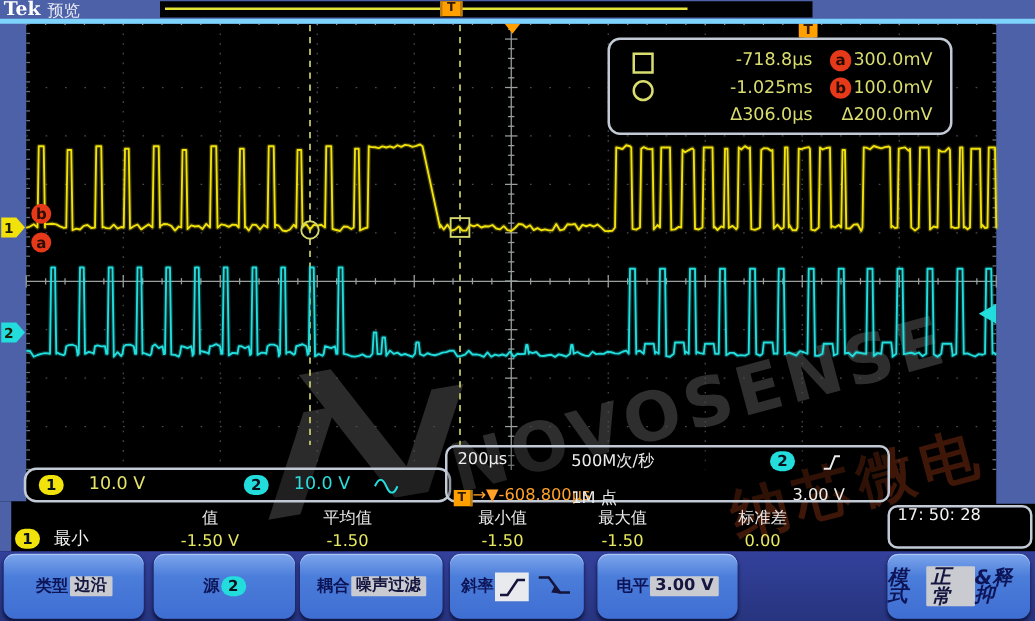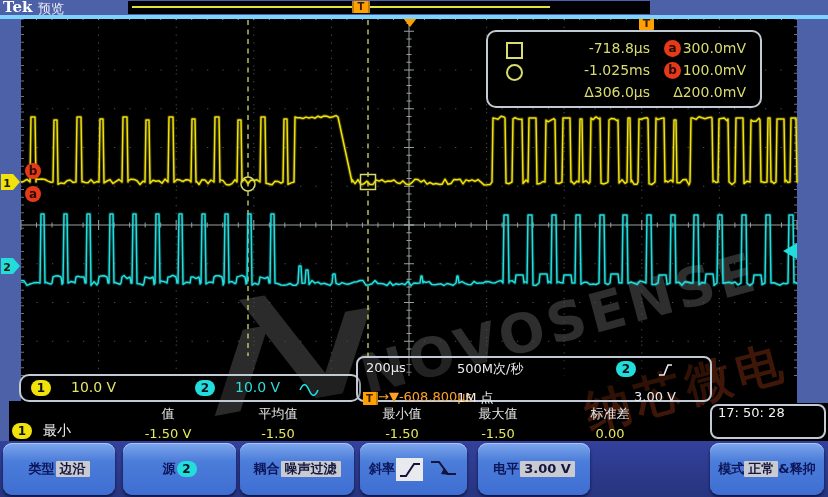--- a/index.html
+++ b/index.html
@@ -80,21 +80,21 @@
   .menurow{position:absolute;left:0;top:441px;width:828px;height:56px;z-index:5;
     background:linear-gradient(180deg,#33419c,#27347e);}
   .btn{position:absolute;top:2px;height:52px;border-radius:9px;box-sizing:border-box;
     background:linear-gradient(180deg,#7ea6ec,#4b7dda 35%,#3f6ed2);
     box-shadow:inset 0 1px 0 #aac6f6,0 2px 3px #0d1440;
     color:#0d1558;font-weight:bold;font-size:13px;
     display:flex;flex-direction:row;align-items:center;justify-content:center;gap:1px;cursor:pointer;}
   .chip{background:#c9cbd1;color:#15163f;padding:0 4px;line-height:16px;border-radius:1px;}
   .iconrow{display:flex;align-items:center;gap:5px;margin-top:1px;}
   .slopechip{background:#e9eaee;width:27px;height:23px;display:flex;align-items:center;justify-content:center;}
-  .btn.b6{font-size:13px;line-height:14px;gap:0;}
+  .btn.b6{font-size:16px;line-height:14px;gap:0;font-style:italic;}
 </style>
 </head>
 <body>
 
 <div class="screen">
 
   <div class="wm wm-mark">
     <div class="wm-b1"></div>
       <div class="wm-b2"></div>
       <div class="wm-b3"></div>

